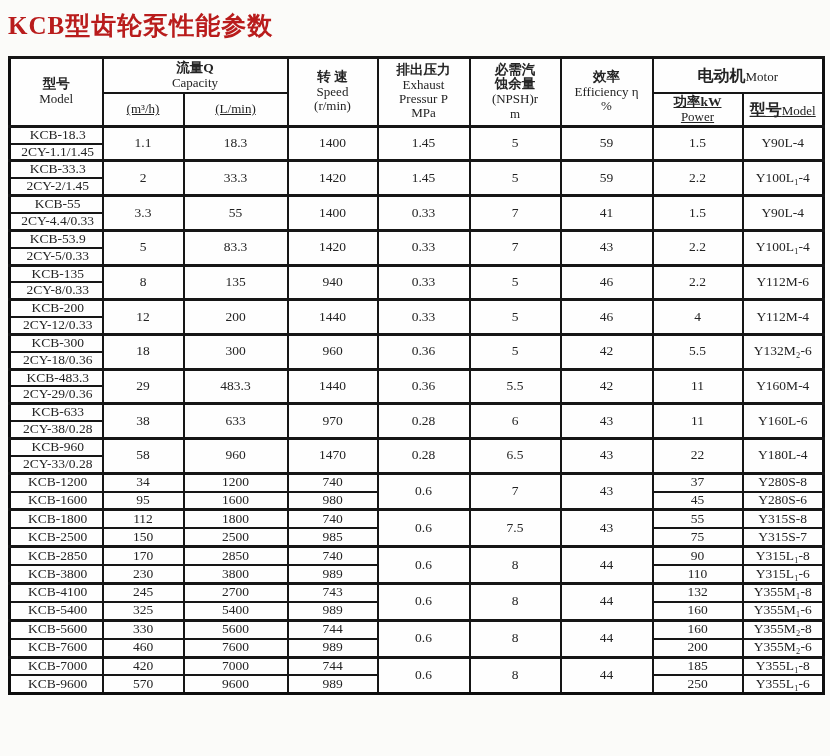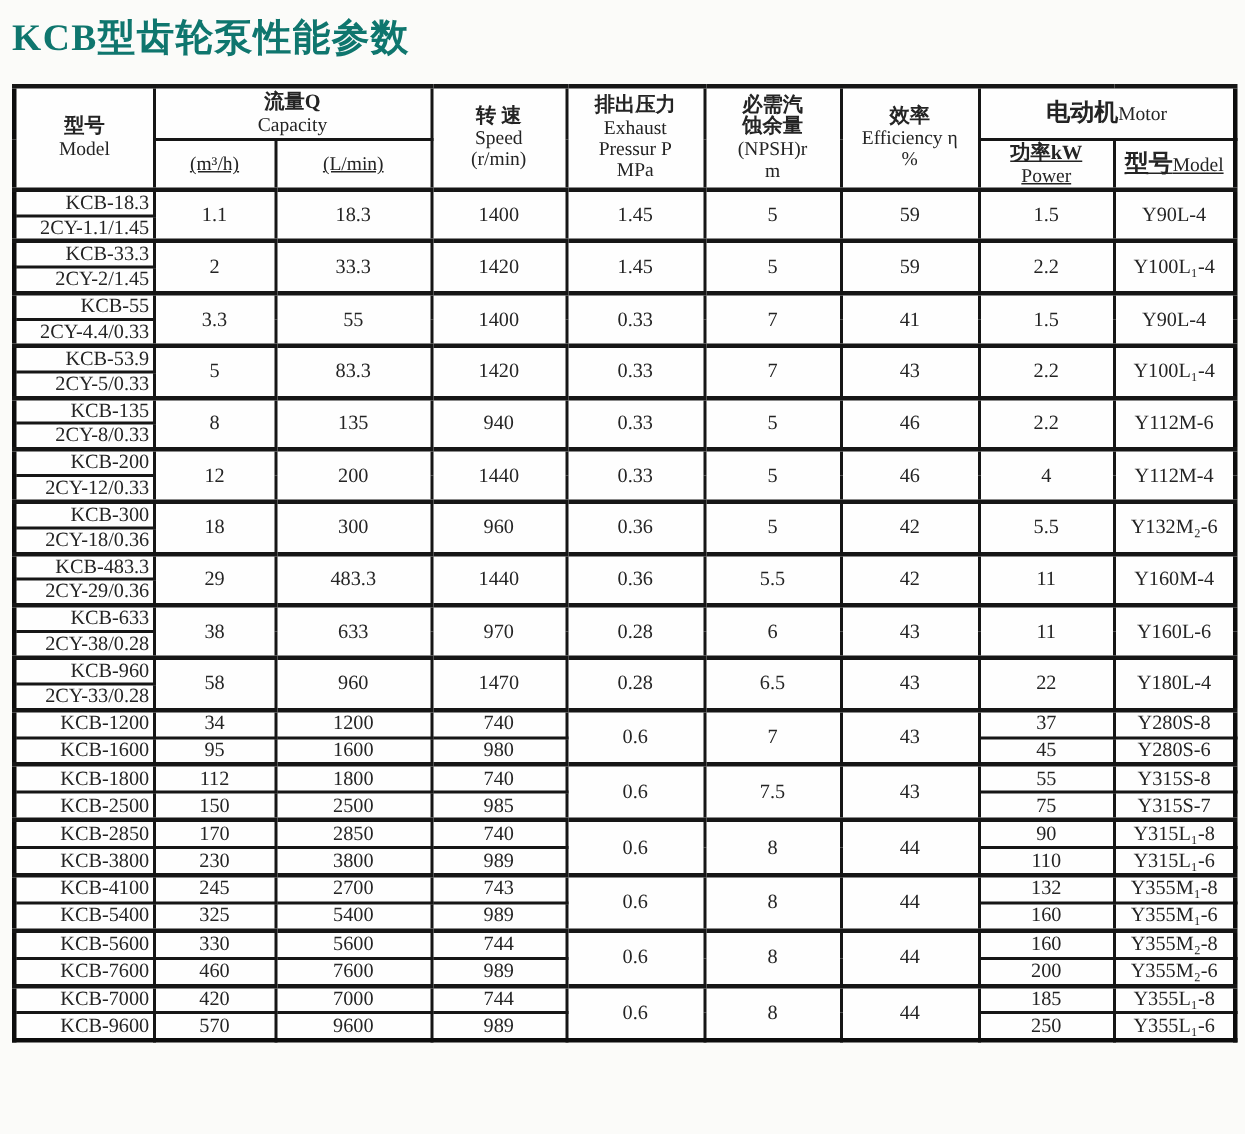--- a/index.html
+++ b/index.html
@@ -7,21 +7,21 @@
     width: 830px; height: 756px;
     background: #fbfbf9;
     font-family: "Liberation Serif", "DejaVu Serif", serif;
     color: #242424;
     overflow: hidden;
   }
   .page { padding: 8px 8px 0 8px; }
   .title {
     font-size: 25px;
     font-weight: bold;
-    color: #0f766e;
+    color: #b91c1c;
     margin: 4px 0 15px 0;
     letter-spacing: 1px;
     line-height: 1.15;
   }
   table.pump {
     border-collapse: collapse;
     table-layout: fixed;
     width: 814px;
     background: #fefefe;
     border: 3px solid #0d0d0d;
@@ -39,21 +39,21 @@
   .zh { font-weight: bold; font-size: 13.5px; display: block; }
   .zh-in { font-weight: bold; font-size: 16px; display: inline; }
   .en { font-weight: normal; font-size: 13px; display: block; }
   .en-in { font-weight: normal; font-size: 13px; display: inline; }
   .ml { white-space: pre-line; }
   tr.h1 { height: 36px; }
   tr.h2 { height: 33px; text-decoration: underline; }
   tr.ra { height: 17px; }
   tr.rb { height: 18.4px; }
   td.m {
-    text-align: right;
+    text-align: center;
     padding-left: 5px;
     font-size: 13.5px;
   }
   tr.gs td { border-top-width: 3px; }
   thead tr.h1 th { border-top-width: 3px; }
   td.c { font-size: 13.5px; }
 </style>
 </head>
 <body>
 

